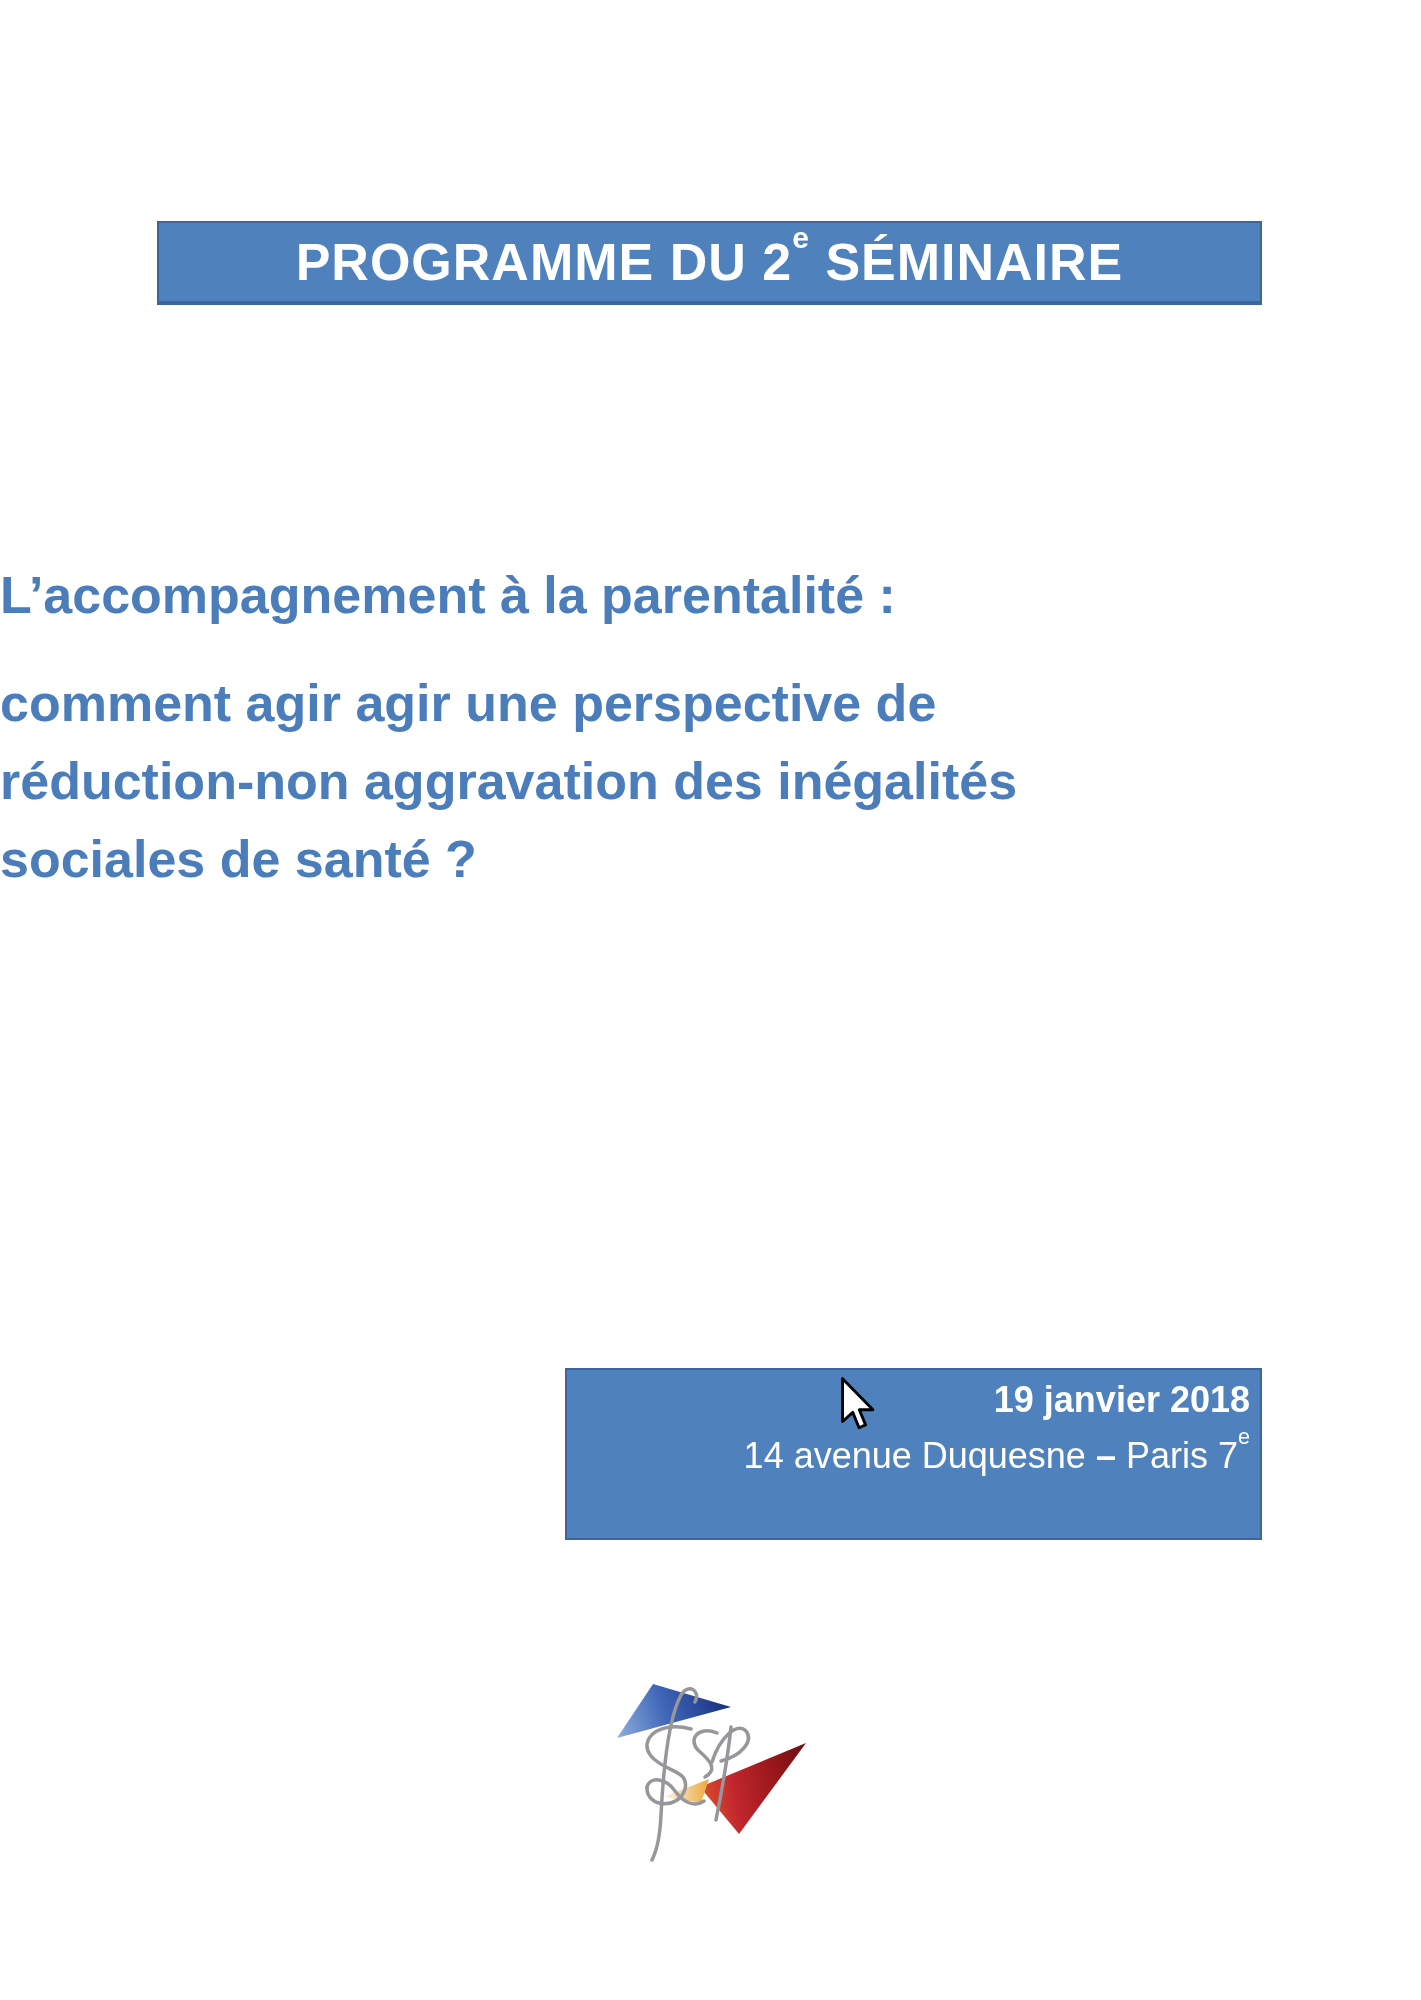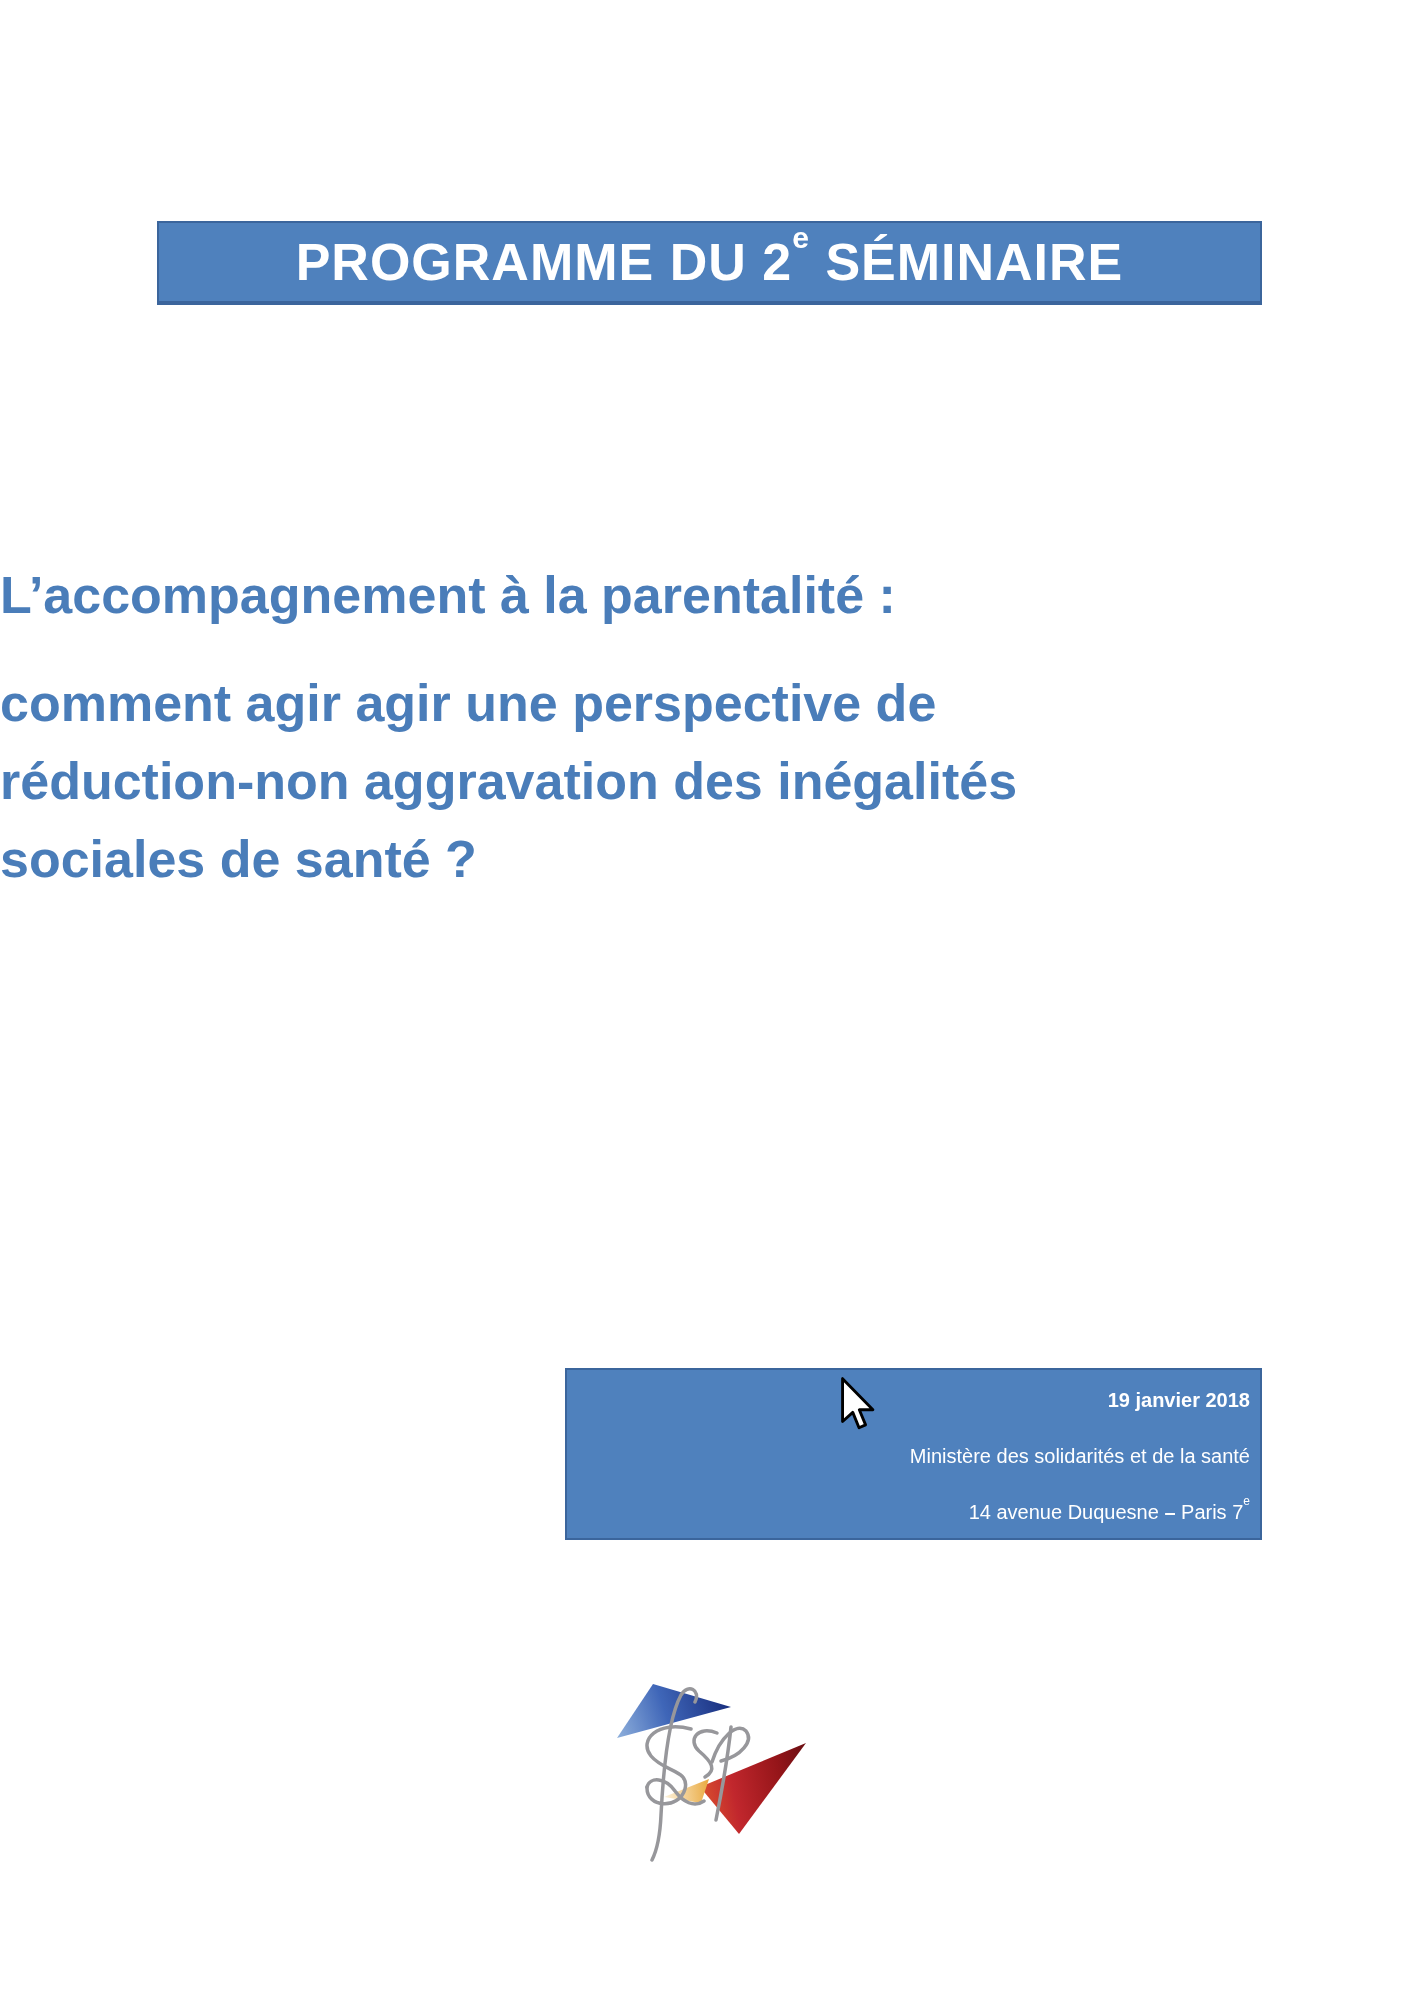--- a/index.html
+++ b/index.html
@@ -50,21 +50,21 @@
   .info-box{
     position:absolute;left:565px;top:1368px;width:697px;height:172px;
     background:var(--accent-blue);
     border:2px solid var(--accent-border);
     box-sizing:border-box;
     padding:2px 10px 0 0;
     text-align:right;
   }
   .info-line{
     color:var(--text-white);
-    font-size:20px;line-height:56px;height:56px;
+    font-size:36px;line-height:56px;height:56px;
     white-space:nowrap;
   }
   .info-line.date{font-weight:bold;}
   .info-line sup{font-size:60%;position:relative;top:-0.5em;line-height:0;}
   .info-line b{font-weight:bold;}
   
   .cursor{
     position:absolute;left:841px;top:1376px;width:34px;height:56px;
   }
   
@@ -83,21 +83,20 @@
 
   <div class="title-block">
     <div class="title-line first">L’accompagnement à la parentalité :</div>
     <div class="title-line">comment agir agir une perspective de</div>
     <div class="title-line">réduction-non aggravation des inégalités</div>
     <div class="title-line">sociales de santé ?</div>
   </div>
 
   <div class="info-box">
     <div class="info-line date">19 janvier 2018</div>
-    <div class="info-line">Ministère des solidarités et de la santé</div>
     <div class="info-line"><span>14 avenue Duquesne </span><b>–</b><span> Paris 7</span><sup>e</sup></div>
   </div>
 
   <svg class="cursor" viewBox="0 0 13 21" xmlns="http://www.w3.org/2000/svg">
     <polygon points="0.6,0.8 0.6,17.2 4.5,13.7 6.9,19.6 9.4,18.5 7,12.7 12.2,12.7" fill="#ffffff" stroke="#000000" stroke-width="1.1" stroke-linejoin="round"></polygon>
   </svg>
 
   <svg class="logo" viewBox="595 1658 230 210" xmlns="http://www.w3.org/2000/svg">
     <defs>
       <linearGradient id="gBlue" gradientUnits="userSpaceOnUse" x1="617" y1="1738" x2="731" y2="1700">

